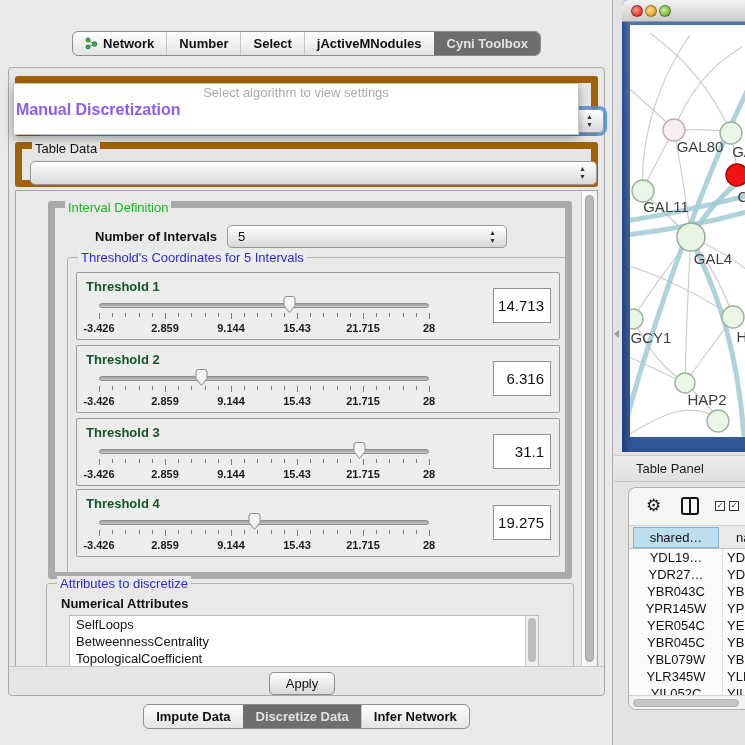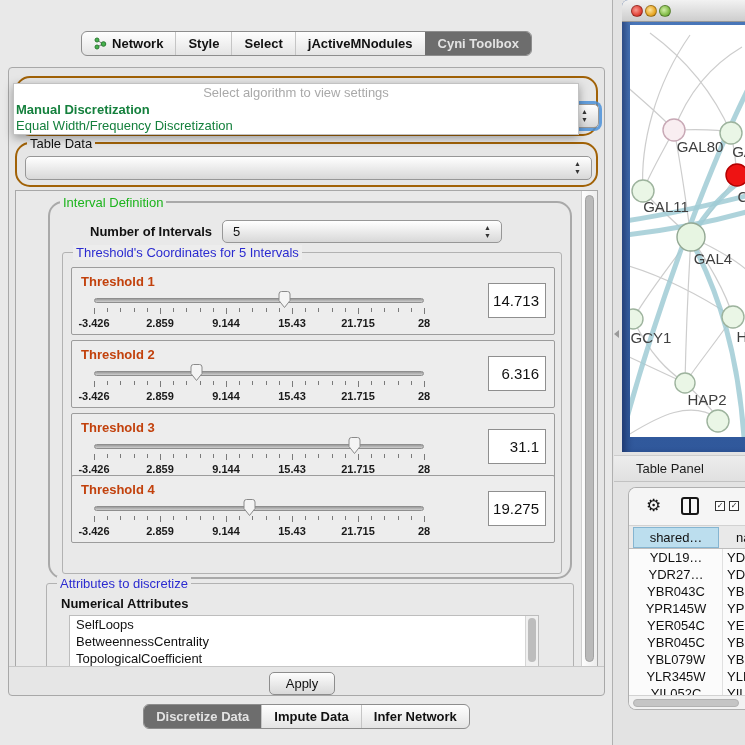--- a/index.html
+++ b/index.html
@@ -24,41 +24,41 @@
     white-space:nowrap; display:flex; align-items:center; gap:5px; }
   .tab + .tab { border-left:1px solid #c5c5c5; }
   .tab.selected { background:#6d6d6d; color:#e3e3e3; border-left-color:#6d6d6d; }
   .cp-tabbar { position:absolute; left:0; top:31px; width:613px; text-align:center; }
   .cp-bottom-tabbar { position:absolute; left:0; top:704px; width:613px; text-align:center; }
 
   
   .outer-panel { position:absolute; left:8px; top:67px; width:597px; height:629px;
     background:#e6e6e6; border:1px solid #a8a8a8; border-radius:4px; }
 
-  .group { position:absolute; border:2px solid #a16207; border-radius:15px; }
+  .group { position:absolute; border:7px solid #a16207; border-radius:3px; }
   .group-label { position:absolute; top:-8px; left:10px; padding:0 3px; font-size:13px;
     background:#e6e6e6; white-space:nowrap; }
   .group-label.green { color:#1db41d; background:#e9e9e9; }
   .group-label.blue { color:#2b2bd0; background:#e9e9e9; }
 
   .combo { position:absolute; height:24px; border:1px solid #979797; border-radius:5px;
     background:linear-gradient(#ffffff,#d8d8d8); font-size:13px; color:#111; }
   .combo .combo-text { position:absolute; left:10px; top:0; line-height:22px; }
   .combo .stepper { position:absolute; right:9px; top:3px; width:9px; height:16px;
     font-size:7px; line-height:8px; color:#333; text-align:center; }
   .combo.focused { box-shadow:0 0 0 3px rgba(74,144,217,.85); }
 
   
   .algo-group { left:6px; top:8px; width:583px; height:60px; }
   .algo-label { position:absolute; left:16px; top:5px; font-size:13px; font-weight:bold; color:#111; }
   .algo-combo { left:14px; top:26px; width:568px; }
   .algo-popup { position:absolute; left:4px; top:15px; width:566px; height:52px; background:#fff;
     border:1px solid #c2c2c2; box-shadow:0 3px 9px rgba(0,0,0,.35); z-index:6; }
   .popup-placeholder { text-align:center; font-size:13px; color:#a9a9a9; line-height:18px; }
-  .popup-option { font-size:13px; color:#15803d; line-height:16px; padding-left:2px; white-space:nowrap; }
+  .popup-option { font-size:16px; color:#8b5cf6; line-height:16px; padding-left:2px; white-space:nowrap; }
   .popup-option.bold { font-weight:bold; }
 
   
   .tabledata-group { left:6px; top:74px; width:583px; height:45px; }
   .tabledata-combo { left:8px; top:12px; width:567px; }
 
   
   .scrollpanel { position:absolute; left:6px; top:122px; width:583px; height:477px;
     border:1px solid #a8a8a8; background:#e9e9e9; overflow:hidden; }
   .vscroll { position:absolute; right:0; top:0; width:16px; height:100%;
@@ -68,21 +68,21 @@
 
   .interval-group { left:32px; top:10px; width:524px; height:378px; border-color:#a9a9a9; }
   .noi-label { position:absolute; left:40px; top:21px; font-size:13px; font-weight:bold; color:#111; }
   .noi-combo { left:172px; top:17px; width:280px; height:23px; }
 
   .thresholds-group { position:absolute; left:12px; top:49px; width:500px; height:322px;
     border:1px solid #b2b2b2; border-radius:3px; }
 
   .threshold-card { position:absolute; left:8px; width:484px; height:68px;
     background:#ededed; border:1px solid #9c9c9c; border-radius:2px; }
-  .threshold-title { position:absolute; left:9px; top:6px; font-size:13px; font-weight:bold; color:#c2410c; }
+  .threshold-title { position:absolute; left:9px; top:6px; font-size:13px; font-weight:bold; color:#14532d; }
   .slider-zone { position:absolute; left:14px; top:22px; width:360px; height:44px; }
   .slider-track { position:absolute; left:8px; top:8px; width:330px; height:5px;
     background:linear-gradient(#9b9b9b,#cfcfcf); border:1px solid #8e8e8e; border-radius:3px; }
   .slider-thumb { position:absolute; top:0px; width:15px; height:19px; }
   .tick { position:absolute; top:18px; width:1px; height:4px; background:#7a7a7a; }
   .tick.major { height:6px; }
   .tick-label { position:absolute; top:27px; transform:translateX(-50%); font-size:11px;
     font-weight:bold; color:#1a1a1a; white-space:nowrap; }
   .value-box { position:absolute; right:8px; top:15px; width:58px; height:35px;
     background:#fff; border:1px solid #8f8f8f; font-size:15px; color:#111;
@@ -164,21 +164,21 @@
             <svg width="13" height="13" viewBox="0 0 13 13">
               <line x1="3" y1="3" x2="9" y2="7" stroke="#7a7a7a" stroke-width="1"></line>
               <line x1="3" y1="10" x2="9" y2="7" stroke="#7a7a7a" stroke-width="1"></line>
               <circle cx="3" cy="3" r="2" fill="#45b14c" stroke="#2c7a33"></circle>
               <circle cx="3" cy="10" r="2" fill="#45b14c" stroke="#2c7a33"></circle>
               <circle cx="9.5" cy="7" r="2.3" fill="#45b14c" stroke="#2c7a33"></circle>
             </svg>
             <span>Network</span>
           </span>
           <span class="tab">
-            <span>Style</span>
+            <span>Number</span>
           </span>
           <span class="tab">
             <span>Select</span>
           </span>
           <span class="tab">
             <span>jActiveMNodules</span>
           </span>
           <span class="tab selected">
             <span>Cyni Toolbox</span>
           </span>
@@ -190,21 +190,20 @@
       <div class="group algo-group">
         <span class="algo-label">Discretization Algorithm</span>
         <div class="combo focused algo-combo">
           <span class="stepper">▲<br>▼</span>
         </div>
       </div>
 
       <div class="algo-popup">
         <div class="popup-placeholder">Select algorithm to view settings</div>
         <div class="popup-option bold">Manual Discretization</div>
-        <div class="popup-option">Equal Width/Frequency Discretization</div>
       </div>
 
       <div class="group tabledata-group">
         <span class="group-label" style="background:#e6e6e6;color:#111;">Table Data</span>
         <div class="combo tabledata-combo">
           <span class="stepper">▲<br>▼</span>
         </div>
       </div>
 
       <div class="scrollpanel">
@@ -339,21 +338,21 @@
                     <span class="tick-label" style="left: 140px;">9.144</span>
                     <span class="tick-label" style="left: 206px;">15.43</span>
                     <span class="tick-label" style="left: 272px;">21.715</span>
                     <span class="tick-label" style="left: 338px;">28</span>
                     <span class="slider-thumb" style="left: 261.194px;"><svg width="15" height="19" viewBox="0 0 15 19">
                         <path d="M2,4 Q2,1.5 4.5,1.5 H10.5 Q13,1.5 13,4 V10.5 L7.5,17.5 L2,10.5 Z" fill="#f4f4f4" stroke="#8a8a8a" stroke-width="1"></path>
                       </svg></span>
                   </div>
                   <div class="value-box">31.1</div>
                 </div>
-                <div class="threshold-card" style="top: 222px;">
+                <div class="threshold-card" style="top: 231px;">
                   <span class="threshold-title">Threshold 4</span>
                   <div class="slider-zone">
                     <div class="slider-track"></div>
                     <span class="tick major" style="left: 8px;"></span>
                     <span class="tick" style="left: 21.2px;"></span>
                     <span class="tick" style="left: 34.4px;"></span>
                     <span class="tick" style="left: 47.6px;"></span>
                     <span class="tick" style="left: 60.8px;"></span>
                     <span class="tick major" style="left: 74px;"></span>
                     <span class="tick" style="left: 87.2px;"></span>
@@ -409,25 +408,25 @@
           <span class="thumb"></span>
         </div>
       </div>
 
       <div class="apply-row-line"></div>
       <div class="apply-button">Apply</div>
     </div>
 
     <div class="cp-bottom-tabbar">
       <span class="tabgroup" id="bottom-tabs">
+          <span class="tab">
+            <span>Impute Data</span>
+          </span>
           <span class="tab selected">
             <span>Discretize Data</span>
-          </span>
-          <span class="tab">
-            <span>Impute Data</span>
           </span>
           <span class="tab">
             <span>Infer Network</span>
           </span>
         </span>
     </div>
   </div>
 
   <div class="splitter-arrow"></div>
 

